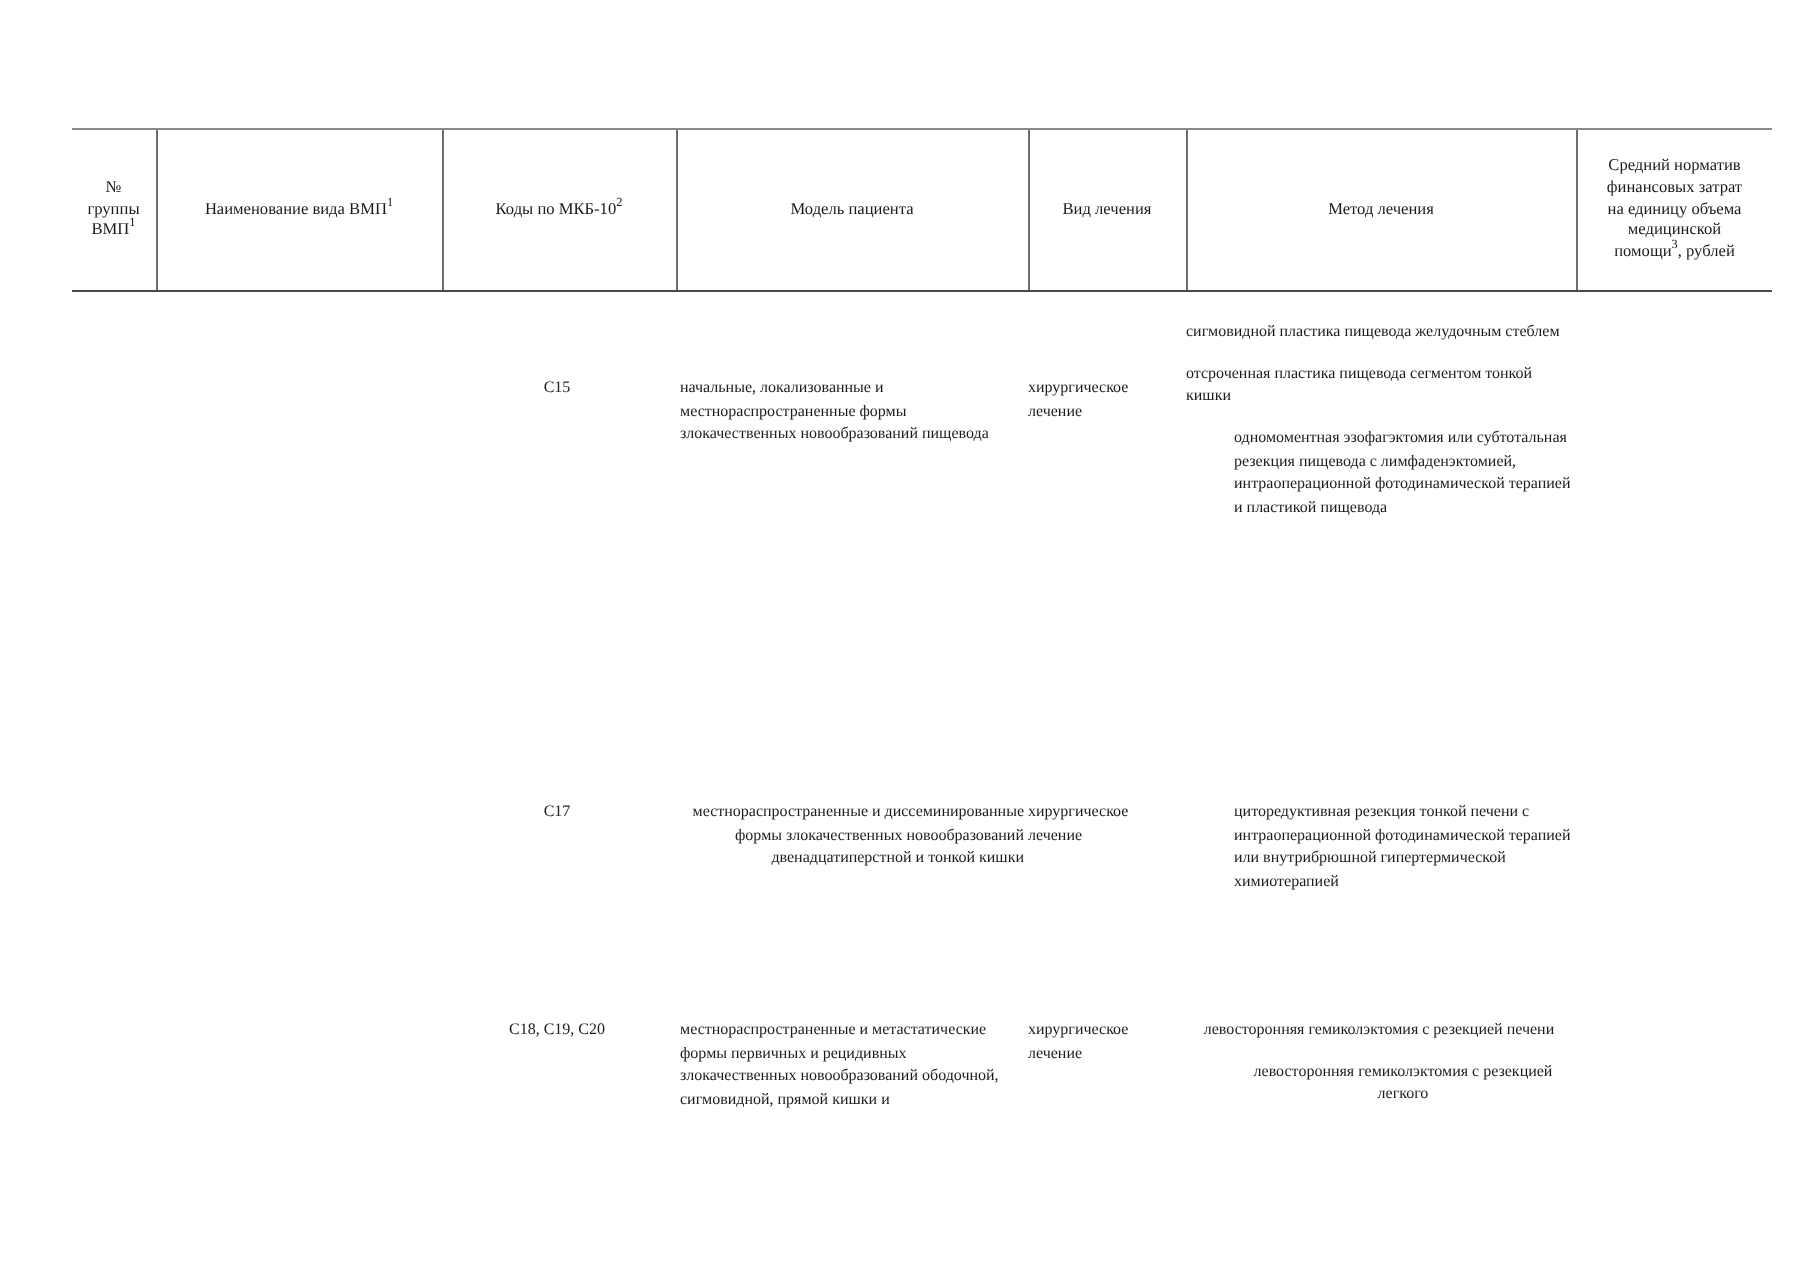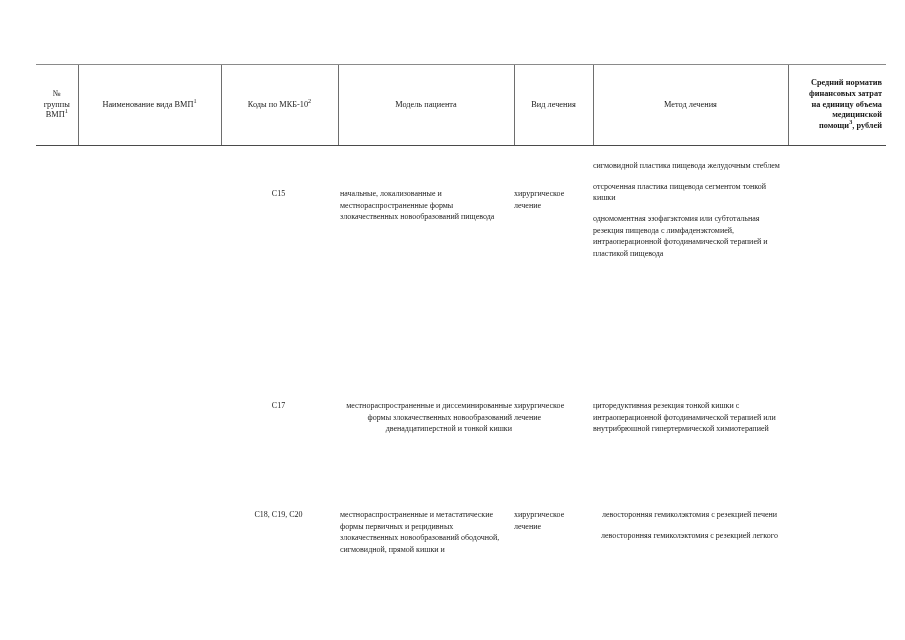--- a/index.html
+++ b/index.html
@@ -53,22 +53,21 @@
   .doc-table thead th:first-child {
     border-left: none;
   }
   .doc-table thead th.last-head {
     border-right: none;
   }
   .th-inner {
     padding: 0 4px;
   }
   .th-left {
-    text-align: right;
-    font-weight: bold;
+    text-align: center;
   }
   sup {
     font-size: 6.2px;
     vertical-align: super;
     line-height: 0;
   }
 
   
   .body-area {
     position: absolute;
@@ -91,21 +90,21 @@
   .col-name   { left: 44px;  width: 139px; }
   .col-codes  { left: 185px; width: 115px; text-align: center; }
   .col-model  { left: 304px; width: 172px; }
   .col-kind   { left: 478px; width: 77px;  }
   .col-method { left: 557px; width: 193px; }
   .col-norm   { left: 754px; width: 96px;  text-align: center; }
 
   .method-item {
     margin-bottom: 9px;
   }
-  .method-item:last-child { margin-bottom: 0; }
+  .method-item:last-child { margin-bottom: 0; margin-left: 24px; }
 </style>
 </head>
 <body>
 
 <div class="page">
 
   <table class="doc-table">
     <colgroup>
       <col class="c1">
         <col class="c2">
@@ -178,21 +177,21 @@
       <div class="cell col-norm" style="top:36px;"></div>
     </div>
 
     <div class="grp" style="top:246px;">
       <div class="cell col-num" style="top:2px;"></div>
       <div class="cell col-name" style="top:2px;"></div>
       <div class="cell col-codes" style="top:2px;">C17</div>
       <div class="cell col-model" style="top:2px;text-align:right;">местнораспространенные и диссеминированные формы злокачественных новообразований двенадцатиперстной и тонкой кишки</div>
       <div class="cell col-kind" style="top:2px;">хирургическое лечение</div>
       <div class="cell col-method" style="top:2px;">
-        <div class="method-item">циторедуктивная резекция тонкой кишки с интраоперационной фотодинамической терапией или внутрибрюшной гипертермической химиотерапией</div>
+        <div class="method-item">циторедуктивная резекция тонкой печени с интраоперационной фотодинамической терапией или внутрибрюшной гипертермической химиотерапией</div>
       </div>
       <div class="cell col-norm" style="top:2px;"></div>
     </div>
 
     <div class="grp" style="top:355px;">
       <div class="cell col-num" style="top:2px;"></div>
       <div class="cell col-name" style="top:2px;"></div>
       <div class="cell col-codes" style="top:2px;">C18, C19, C20</div>
       <div class="cell col-model" style="top:2px;">местнораспространенные и метастатические формы первичных и рецидивных злокачественных новообразований ободочной, сигмовидной, прямой кишки и</div>
       <div class="cell col-kind" style="top:2px;">хирургическое лечение</div>

